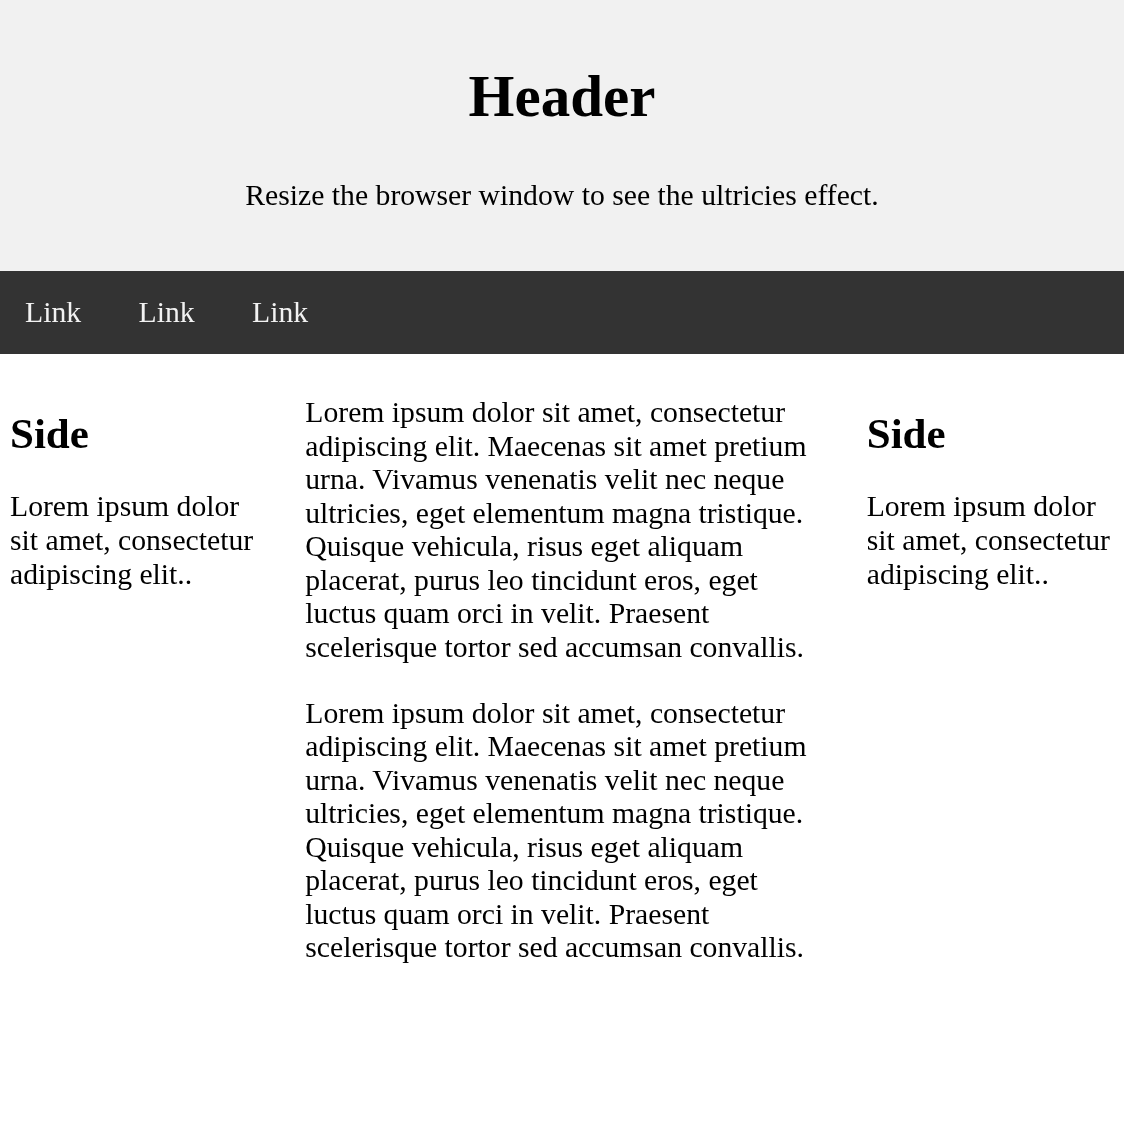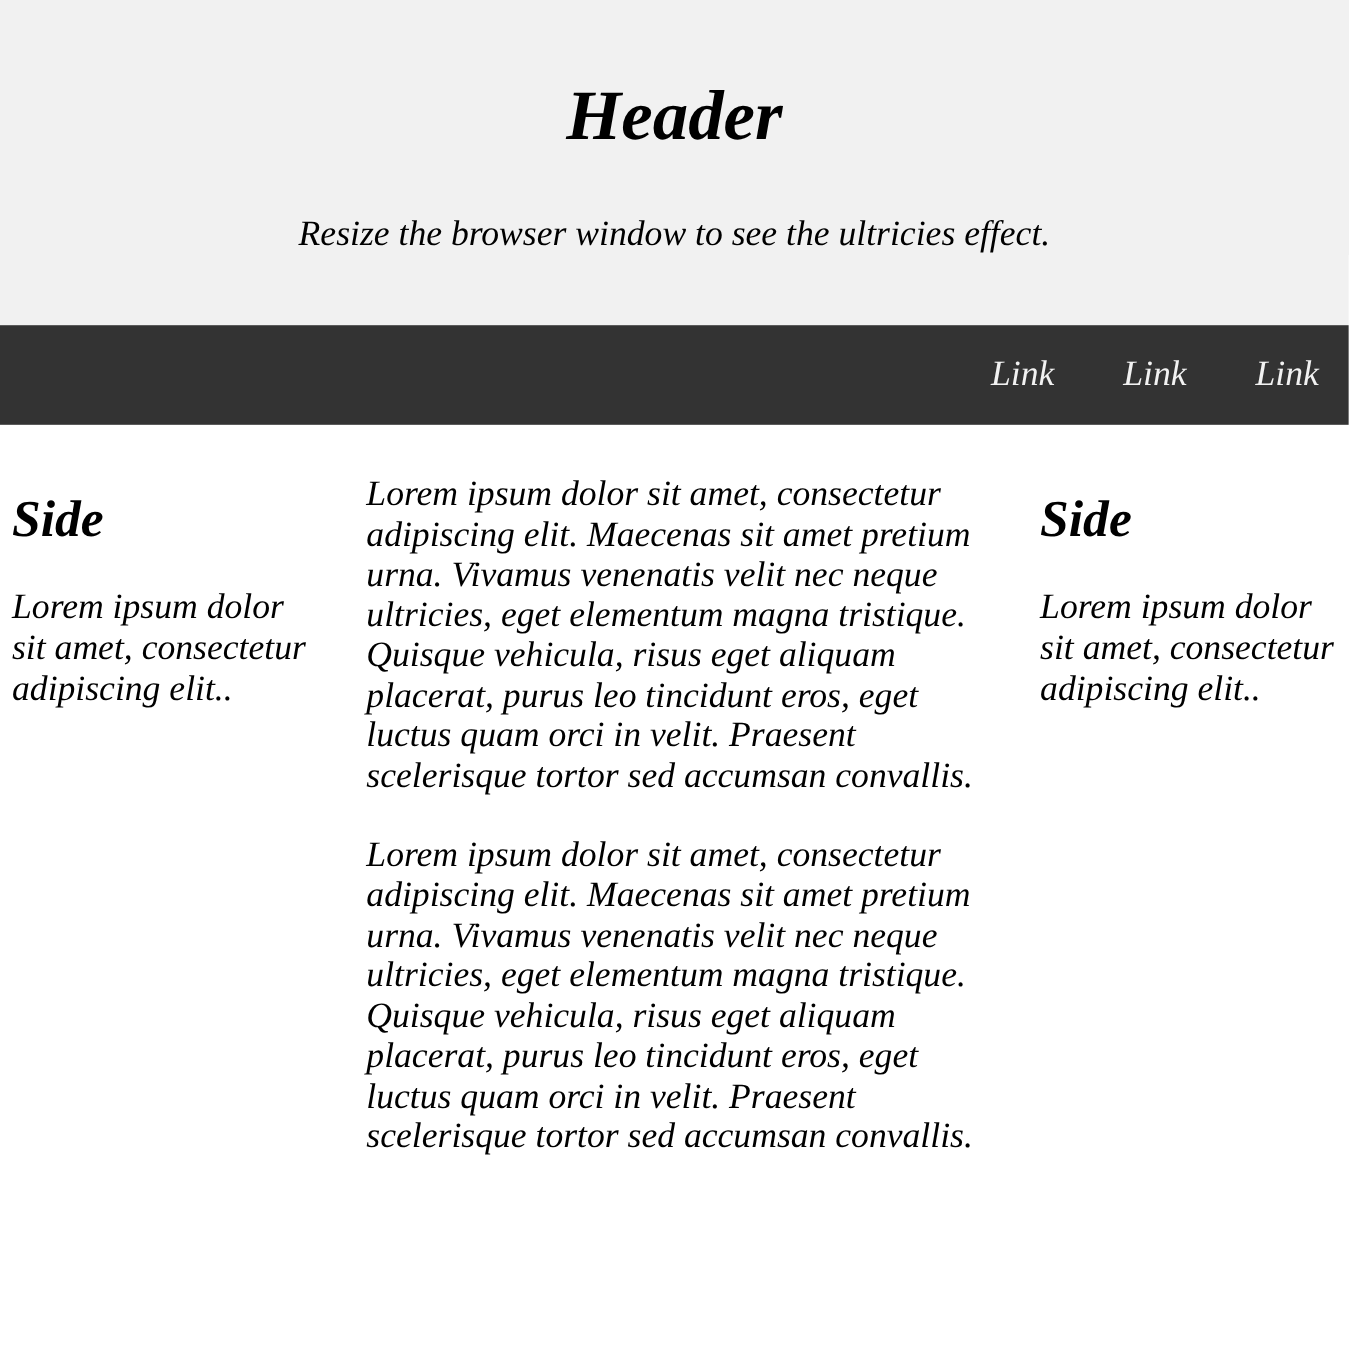--- a/index.html
+++ b/index.html
@@ -2,21 +2,21 @@
 <html style="--page-bg: #ffffff; --text-color: #000000; --header-bg: #f1f1f1; --nav-bg: #333333; --nav-link-color: #f2f2f2;"><head>
 <meta charset="utf-8">
 <style>
   :root {
     --page-bg: #ffffff;
     --text-color: #000000;
     --header-bg: #f1f1f1;
     --nav-bg: #333333;
     --nav-link-color: #f2f2f2;
   }
-  * { box-sizing: border-box; font-style: italic; }
+  * { box-sizing: border-box; }
   html, body {
     margin: 0;
     padding: 0;
   }
   body {
     background: var(--page-bg);
     color: var(--text-color);
     font-family: "Liberation Serif", "DejaVu Serif", serif;
     font-size: 29.7px;
     min-height: 1132px;
@@ -37,21 +37,20 @@
   .header p {
     font-size: 29.7px;
     line-height: 1.15;
     margin: 0 0 39px;
   }
 
   
   .topnav {
     background: var(--nav-bg);
     overflow: hidden;
-    text-align: right;
   }
   .topnav a {
     display: inline-block;
     color: var(--nav-link-color);
     text-decoration: none;
     font-size: 29.7px;
     line-height: normal;
     padding: 25px;
   }
 

